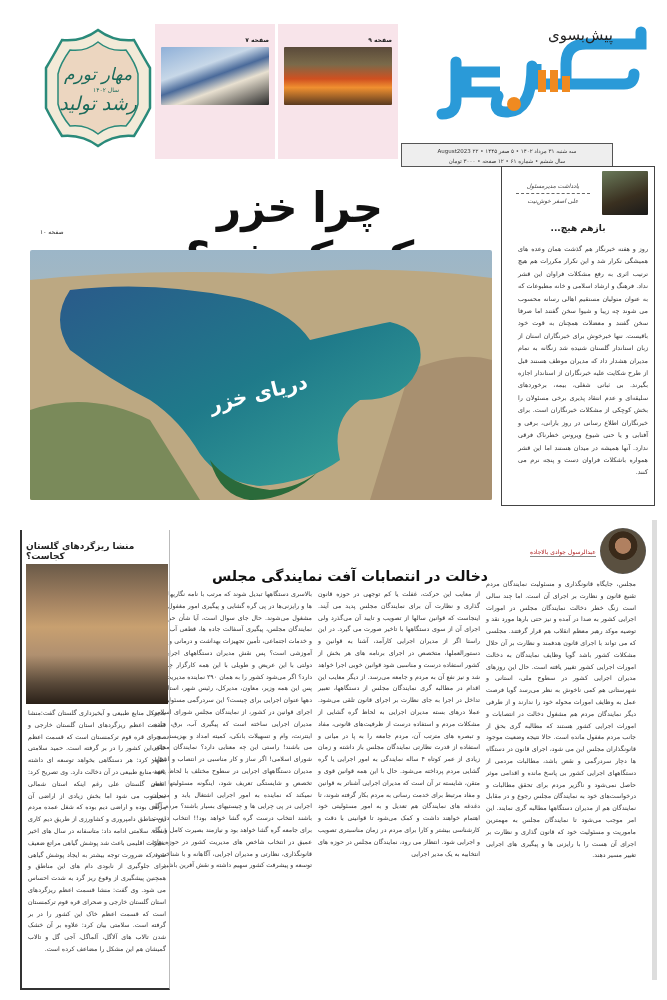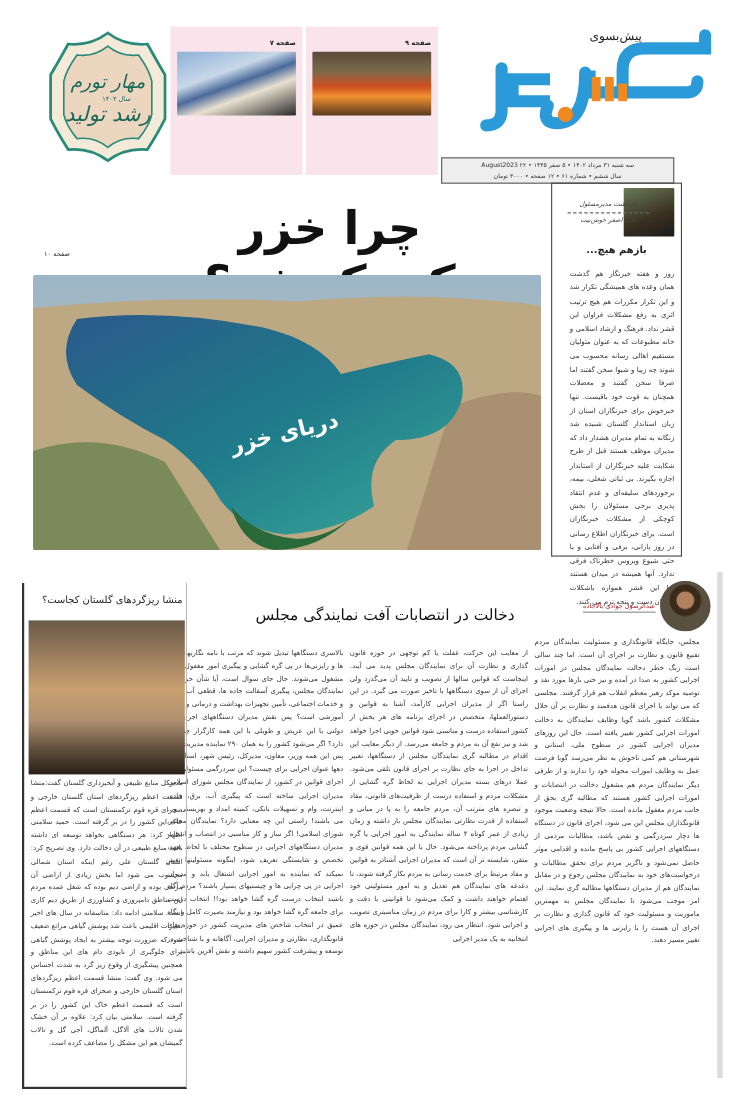--- a/index.html
+++ b/index.html
@@ -1,54 +1,54 @@
 <!DOCTYPE html>
 <html><head>
 <meta charset="utf-8">
 <style>
 *{box-sizing:border-box;margin:0;padding:0}
 html,body{width:667px;height:1000px;background:#fff;overflow:hidden}
 body{position:relative;font-family:"DejaVu Sans",sans-serif;direction:rtl;color:#222}
 .abs{position:absolute}
 
 #logo{left:436px;top:22px;width:220px;height:110px}
-#logo .tag{position:absolute;left:100px;top:4px;font-size:11px;color:#222;direction:rtl}
+#logo .tag{position:absolute;left:112px;top:4px;font-size:15px;color:#222;direction:rtl}
 #dateline{left:401px;top:143px;width:212px;height:24px;border:1px solid #555;background:#eee;font-size:5.5px;text-align:center;line-height:10px;padding-top:2px;color:#333}
 .promo{top:24px;height:135px;background:#f8e4ea;padding:8px 6px}
 #promo1{left:278px;width:120px}
 #promo2{left:155px;width:120px}
 .promo h3{font-size:10px;font-weight:bold;text-align:center;line-height:16px;color:#111}
 .promo .pg{font-size:6px;font-weight:bold;margin:4px 0}
 .promo .img{height:58px;border-radius:1px}
 #promo1 .img{background:linear-gradient(180deg,#5a4a3a 0%,#7a6a4a 30%,#d05020 55%,#f09030 70%,#5a3a20 100%)}
 #promo2 .img{background:linear-gradient(160deg,#8fb0d8 0%,#c8d8e8 35%,#4a6a9a 50%,#e8e0d0 65%,#2a2a2a 100%)}
 #badge{left:44px;top:28px;width:108px;height:120px}
 
 #headline{left:150px;top:183px;width:300px;font-size:42px;font-weight:bold;text-align:center;color:#111;letter-spacing:-1px}
 #headline-page{left:40px;top:228px;font-size:6px}
 #map{left:30px;top:250px;width:462px;height:250px;overflow:hidden;border-radius:2px}
 
-#editorial{left:501px;top:166px;width:119px;height:340px;border:1.5px solid #444;padding:4px 6px}
+#editorial{left:501px;top:166px;width:154px;height:340px;border:1.5px solid #444;padding:4px 6px}
 #ed-photo{position:absolute;right:6px;top:4px;width:46px;height:44px;background:linear-gradient(160deg,#6a7a5a,#3a3020 60%,#1a1a1a);border-radius:1px}
 #ed-sig{position:absolute;left:14px;top:14px;width:74px;font-size:6px;text-align:center;color:#444;font-style:italic;line-height:10px}
 #ed-sig .dots{border-bottom:1px dashed #666;margin:2px 0}
 #ed-title{position:absolute;left:0;right:0;top:56px;font-size:9px;font-weight:bold;text-align:center}
 #ed-body{position:absolute;left:16px;right:6px;top:76px;font-size:6.4px;line-height:12.4px;text-align:justify;color:#333}
 
 #author-photo{left:600px;top:528px;width:46px;height:46px;border-radius:50%;border:1px dashed #555;background:radial-gradient(circle at 50% 38%,#b08060 0 22%,#3a2a1a 24% 40%,#5a5040 42% 100%)}
 #author-name{left:530px;top:548px;font-size:6px;color:#b02020;border-bottom:1px solid #888;padding-bottom:1px}
-#article-title{left:200px;top:552px;width:300px;font-size:14px;font-weight:normal;color:#111;text-align:center}
+#article-title{left:200px;top:568px;width:300px;font-size:14px;font-weight:bold;color:#111;text-align:center}
 .col{font-size:6.3px;line-height:11.8px;text-align:justify;color:#333}
 #col1{left:486px;top:578px;width:150px}
 #col2{left:318px;top:588px;width:162px}
 #col3{left:152px;top:588px;width:160px}
 #vbar{left:652px;top:520px;width:5px;height:460px;background:#ddd}
 
 #sidebox{left:20px;top:530px;width:150px;height:460px;border-left:2px solid #333;border-bottom:2px solid #333;border-right:1px solid #bbb}
-#side-title{left:26px;top:541px;width:140px;font-size:9px;font-weight:normal;text-align:right}
+#side-title{left:26px;top:541px;width:140px;font-size:9px;font-weight:bold;text-align:left}
 #side-img{left:26px;top:564px;width:142px;height:140px;background:linear-gradient(180deg,#6a5a48 0%,#a08060 25%,#c8a070 45%,#b09070 65%,#5a4a3a 85%,#2a2018 100%)}
 #side-body{left:28px;top:707px;width:138px}
 </style>
 </head>
 <body>
 
 <div id="logo" class="abs">
   <svg width="220" height="110" viewBox="0 0 220 110">
     <path d="M205 10 L205 22 L150 22 Q130 22 130 42 L130 62 L188 62 Q198 62 198 52" fill="none" stroke="#2a9ad8" stroke-width="11" stroke-linecap="round"></path>
     <path d="M100 42 L100 62 L130 62" fill="none" stroke="#2a9ad8" stroke-width="11"></path>

